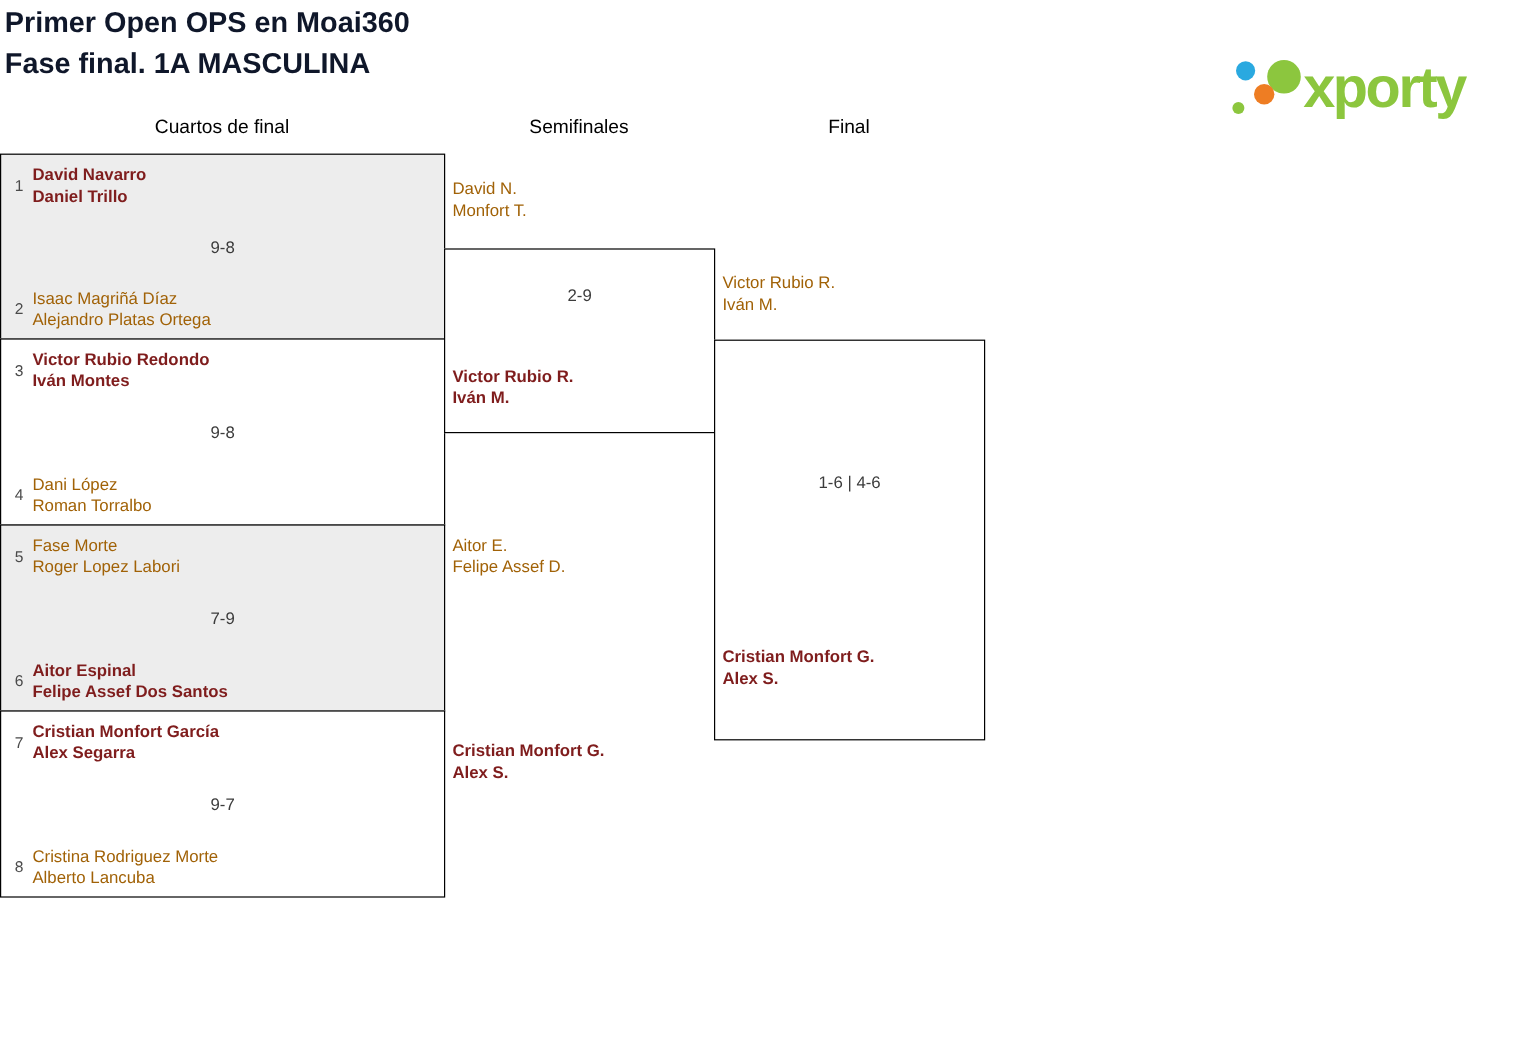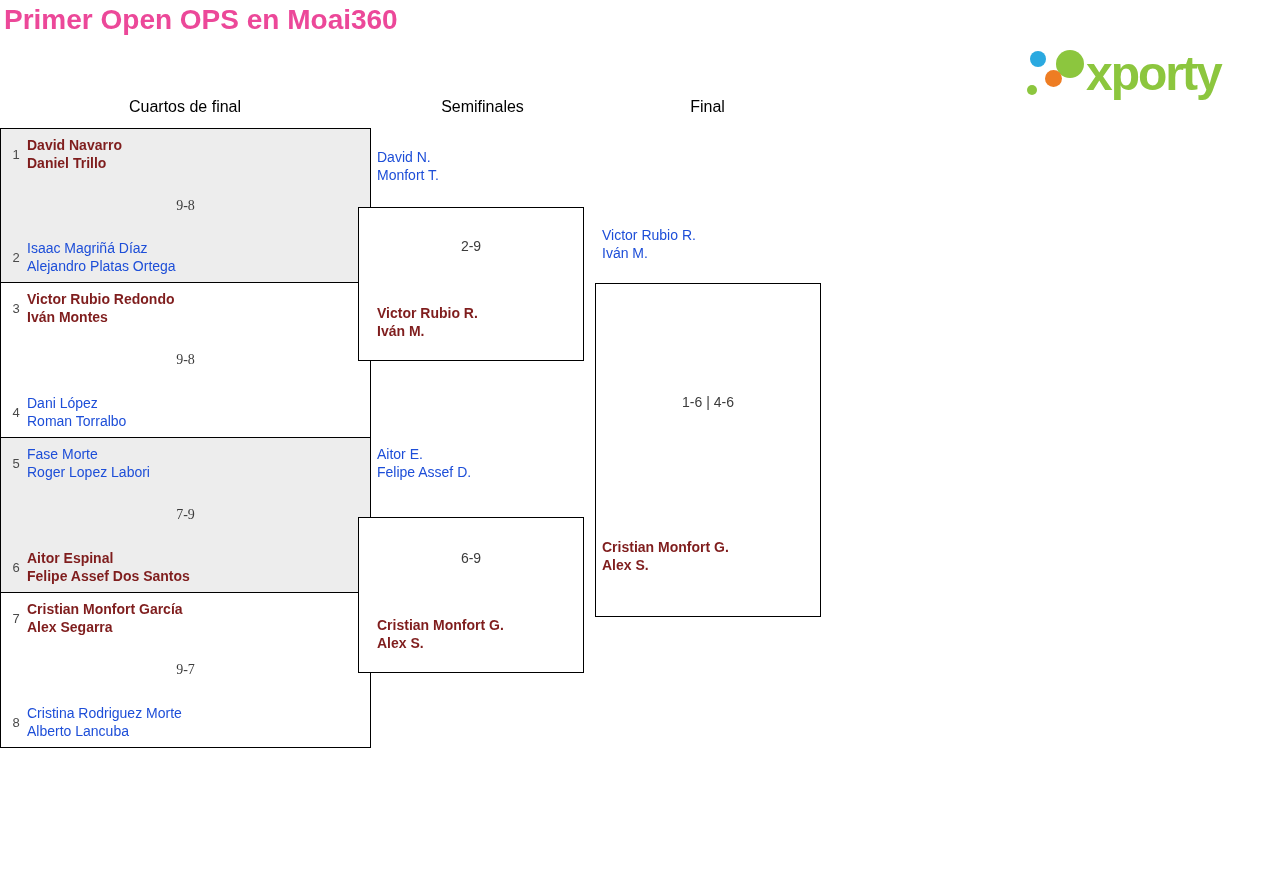--- a/index.html
+++ b/index.html
@@ -1,63 +1,64 @@
 <!DOCTYPE html>
 <html><head>
 <meta charset="utf-8">
 <style>
   * { margin:0; padding:0; box-sizing:border-box; }
   html,body { background:#fff; }
   body { font-family:"Liberation Sans", sans-serif; color:#000; }
   .page { position:relative; width:1280px; height:883px; background:#fff; overflow:hidden; }
 
   
-  .title-line { position:absolute; left:4px; font-size:28px; font-weight:700; color:#ec4899; line-height:30px; white-space:nowrap; }
+  .title-line { position:absolute; left:4px; font-size:24px; font-weight:700; color:#0f172a; line-height:30px; white-space:nowrap; }
 
   
   .logo { position:absolute; left:1024px; top:2px; width:230px; height:64px;margin-top:40px; }
   .dot { position:absolute; border-radius:50%; }
   .dot-blue   { left:6px;  top:9px;  width:16px; height:16px; background:#2aa9e0; }
   .dot-green-big { left:32px; top:8px; width:28px; height:28px; background:#8cc63e; }
   .dot-orange { left:21px; top:28px; width:17px; height:17px; background:#ee7d23; }
   .dot-green-small { left:3px; top:43px; width:10px; height:10px; background:#8cc63e; }
   .wordmark { position:absolute; left:62px; top:2px; font-size:48px; font-weight:700; letter-spacing:-2px; color:#8cc63e; line-height:60px; }
 
   
   .round-header { position:absolute; top:97px; font-size:16px; font-weight:400; text-align:center; color:#000; line-height:20px; }
 
   
   .match { position:absolute; border:1px solid #000; background:#fff; }
   .match.shaded { background:#ededed; }
   .qf { left:0; width:371px; }
-  .sf { left:358px; width:226px;padding-left:24px; }
+  .sf { left:370px; width:226px;padding-left:24px; }
   .final-box { left:595px; width:226px; height:334px; }
 
   
   .team-row { position:absolute; left:4px; display:flex; align-items:center; }
   .team-row.top { top:7px; }
   .team-row.bottom { bottom:7px; }
   .seed { width:22px; text-align:center; font-size:13px; color:#4a4a4a; flex:none; }
   .names { display:flex; flex-direction:column; }
-  .nline { font-size:14px; line-height:18px; color:#1d4ed8; white-space:nowrap; }
+  .nline { font-size:14px; line-height:18px; color:#a16207; white-space:nowrap; }
   .winner .nline { font-weight:700; color:#7f1d1d; }
 
   
   .score { position:absolute; left:0; width:100%; text-align:center; font-size:14px; line-height:16px; color:#3c3c3c; }
-  .qf .score { top:50%; transform:translateY(-50%);font-family:Liberation Serif, serif; }
+  .qf .score { top:50%; transform:translateY(-50%); }
 
   
   .adv-label { position:absolute; display:flex; flex-direction:column; }
 </style>
 </head>
 <body>
 
 <div class="page">
 
   <div class="title-line" style="top:5px">Primer Open OPS en Moai360</div>
+  <div class="title-line" style="top:39px">Fase final. 1A MASCULINA</div>
 
   <div class="logo">
     <span class="dot dot-blue"></span>
     <span class="dot dot-green-big"></span>
     <span class="dot dot-orange"></span>
     <span class="dot dot-green-small"></span>
     <span class="wordmark">xporty</span>
   </div>
 
   <div class="round-header" style="left:0;width:370px">Cuartos de final</div>
@@ -132,23 +133,20 @@
       <span class="names">
         <span class="nline">Cristina Rodriguez Morte</span>
         <span class="nline">Alberto Lancuba</span>
       </span>
     </div>
   </div>
 
   <div class="match sf" style="top:207px;height:154px">
     <div class="score" style="top:30px">2-9</div>
   </div>
-  <div class="match sf" style="top:517px;height:156px">
-    <div class="score" style="top:32px">6-9</div>
-  </div>
 
   <div class="match final-box" style="top:283px">
     <div class="score" style="top:110px">1-6 | 4-6</div>
   </div>
 
   <div class="adv-label" style="left:377px;top:148px">
     <span class="nline">David N.</span>
     <span class="nline">Monfort T.</span>
   </div>
   <div class="adv-label winner" style="left:377px;top:304px">

